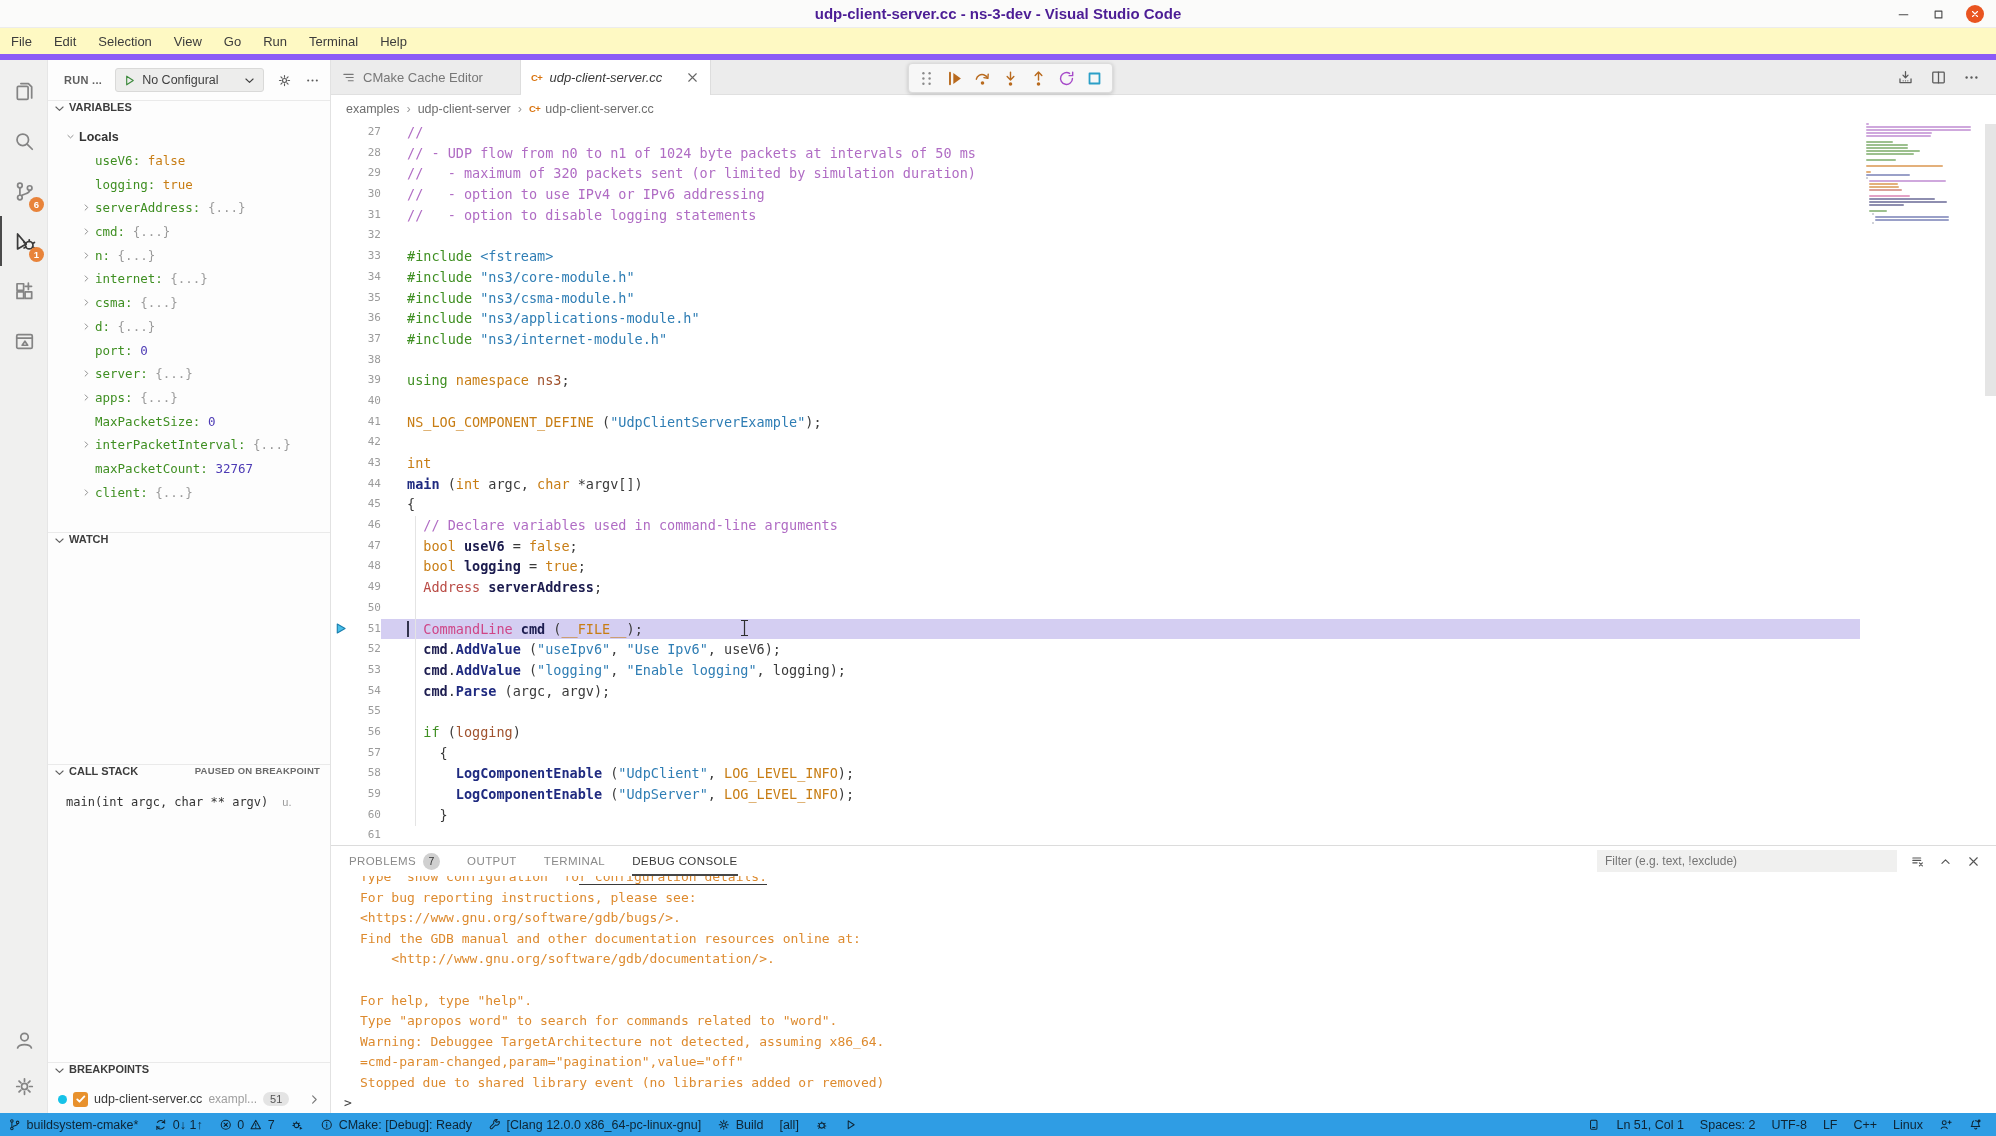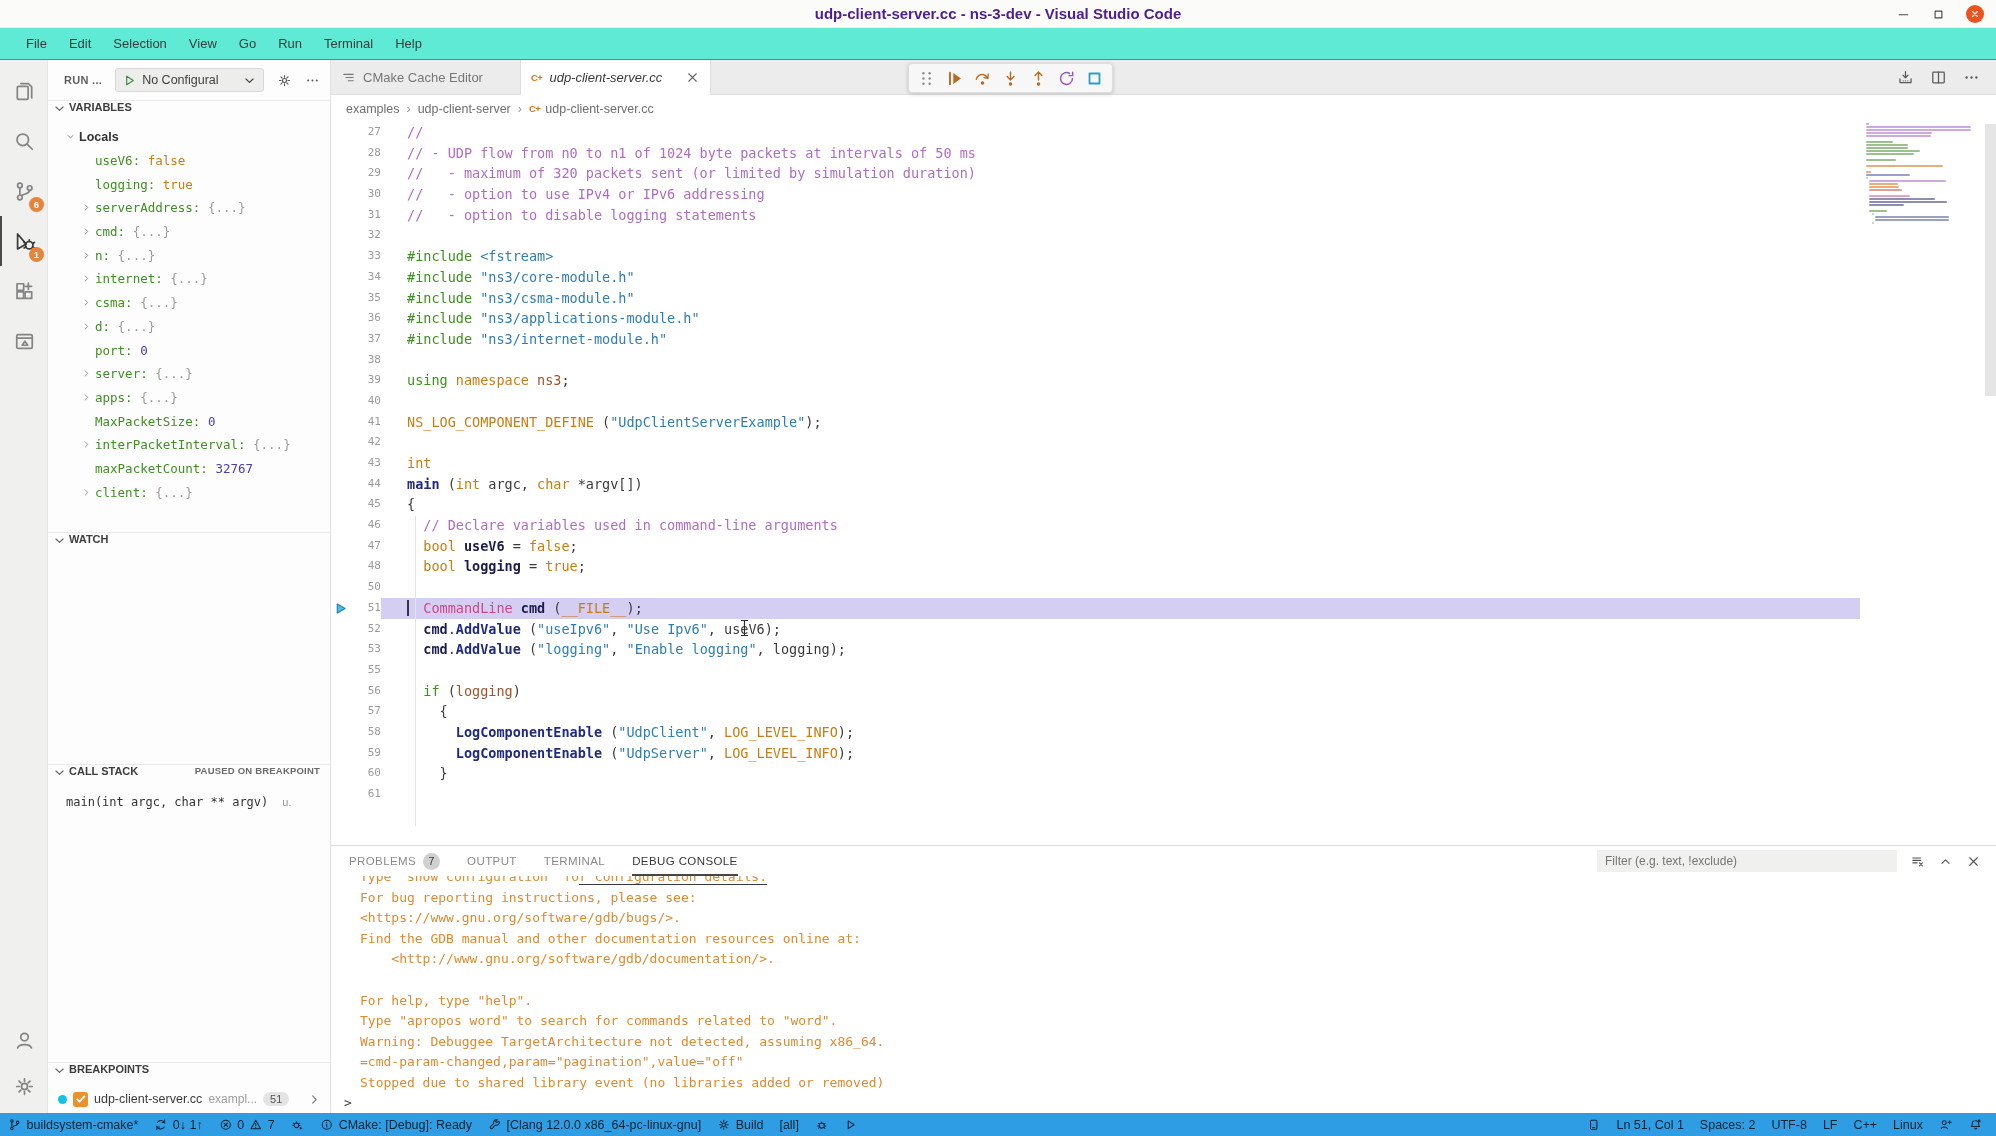--- a/index.html
+++ b/index.html
@@ -7,21 +7,21 @@
   body{font-family:"Liberation Sans",sans-serif;background:#fff;color:#333;font-size:13px}
   :root{--accent:#e8833a;--status:#2f9de4;--curline:#d4cef2;--contxt:#dd8a2e}
   .ic{display:inline-flex;align-items:center;justify-content:center;line-height:0}
 
   
   .titlebar{height:28px;position:relative;background:#fbfbfa;border-bottom:1px solid #ececec;display:flex;align-items:center}
   .title{position:absolute;left:0;right:0;text-align:center;font-size:15px;font-weight:700;color:#4c1d95}
   .wincontrols{position:absolute;right:12px;top:0;height:28px;display:flex;align-items:center;gap:20px;z-index:2}
   .wc{color:#4a4a4a;display:flex;align-items:center;justify-content:center}
   .wc.close{width:18px;height:18px;border-radius:50%;background:#e95420}
-  .menubar{height:32px;display:flex;align-items:center;background:#5eead4;padding-left:15px;border-bottom:1px solid #8b5cf6}
+  .menubar{height:32px;display:flex;align-items:center;background:#fef9c3;padding-left:0;border-bottom:6px solid #8b5cf6}
   .menu-item{padding:0 11px;font-size:13px;color:#3c3c3c;height:100%;display:flex;align-items:center}
 
   
   .main{display:flex;height:1053px}
   .activitybar{width:48px;background:#f0f0ef;display:flex;flex-direction:column;border-right:1px solid #e6e6e6;padding-top:6px}
   .ab-item{height:50px;display:flex;align-items:center;justify-content:center;position:relative;color:#848484;border-left:2px solid transparent}
   .ab-item svg{width:23px;height:23px}
   .ab-item.active{color:#3a3a3a;border-left-color:#4a4a4a}
   .badge{position:absolute;right:3px;bottom:4px;min-width:15px;height:15px;border-radius:8px;background:var(--accent);color:#fff;font-size:9.5px;font-weight:bold;display:flex;align-items:center;justify-content:center;padding:0 3px}
   .ab-bottom{margin-top:auto;padding-bottom:4px}
@@ -545,26 +545,28 @@
             <div class="cl"><span class="gut"></span><span class="ln">39</span><span class="ct"><span class="tk-g">using </span><span class="tk-k">namespace </span><span class="tk-ns">ns3</span><span class="tk-p">;</span></span></div>
             <div class="cl"><span class="gut"></span><span class="ln">40</span><span class="ct"></span></div>
             <div class="cl"><span class="gut"></span><span class="ln">41</span><span class="ct"><span class="tk-m">NS_LOG_COMPONENT_DEFINE</span><span class="tk-p"> (</span><span class="tk-s">"UdpClientServerExample"</span><span class="tk-p">);</span></span></div>
             <div class="cl"><span class="gut"></span><span class="ln">42</span><span class="ct"></span></div>
             <div class="cl"><span class="gut"></span><span class="ln">43</span><span class="ct"><span class="tk-k">int</span></span></div>
             <div class="cl"><span class="gut"></span><span class="ln">44</span><span class="ct"><span class="tk-f">main</span><span class="tk-p"> (</span><span class="tk-k">int</span><span class="tk-p"> argc, </span><span class="tk-k">char</span><span class="tk-p"> *argv[])</span></span></div>
             <div class="cl"><span class="gut"></span><span class="ln">45</span><span class="ct"><span class="tk-p">{</span></span></div>
             <div class="cl"><span class="gut"></span><span class="ln">46</span><span class="ct"><span class="tk-c">  // Declare variables used in command-line arguments</span></span></div>
             <div class="cl"><span class="gut"></span><span class="ln">47</span><span class="ct"><span class="tk-p">  </span><span class="tk-k">bool</span><span class="tk-p"> </span><span class="tk-b">useV6</span><span class="tk-p"> = </span><span class="tk-k">false</span><span class="tk-p">;</span></span></div>
             <div class="cl"><span class="gut"></span><span class="ln">48</span><span class="ct"><span class="tk-p">  </span><span class="tk-k">bool</span><span class="tk-p"> </span><span class="tk-b">logging</span><span class="tk-p"> = </span><span class="tk-k">true</span><span class="tk-p">;</span></span></div>
+            <div class="cl"><span class="gut"></span><span class="ln">49</span><span class="ct"><span class="tk-p">  </span><span class="tk-tr">Address</span><span class="tk-p"> </span><span class="tk-b">serverAddress</span><span class="tk-p">;</span></span></div>
             <div class="cl"><span class="gut"></span><span class="ln">50</span><span class="ct"></span></div>
             <div class="cl cur"><span class="gut"><svg viewBox="0 0 16 16" width="15" height="15">
                   <path d="M3.5 3.2v9.6L11.8 8z" fill="#49c0ea" stroke="#1a7fae" stroke-width="1.2" stroke-linejoin="round"></path>
                 </svg></span><span class="ln">51</span><span class="ct"><span class="tk-p">  </span><span class="tk-tp">CommandLine</span><span class="tk-p"> </span><span class="tk-b">cmd</span><span class="tk-p"> (</span><span class="tk-m">__FILE__</span><span class="tk-p">);</span></span></div>
             <div class="cl"><span class="gut"></span><span class="ln">52</span><span class="ct"><span class="tk-p">  </span><span class="tk-b">cmd</span><span class="tk-p">.</span><span class="tk-f">AddValue</span><span class="tk-p"> (</span><span class="tk-s">"useIpv6"</span><span class="tk-p">, </span><span class="tk-s">"Use Ipv6"</span><span class="tk-p">, useV6);</span></span></div>
             <div class="cl"><span class="gut"></span><span class="ln">53</span><span class="ct"><span class="tk-p">  </span><span class="tk-b">cmd</span><span class="tk-p">.</span><span class="tk-f">AddValue</span><span class="tk-p"> (</span><span class="tk-s">"logging"</span><span class="tk-p">, </span><span class="tk-s">"Enable logging"</span><span class="tk-p">, logging);</span></span></div>
+            <div class="cl"><span class="gut"></span><span class="ln">54</span><span class="ct"><span class="tk-p">  </span><span class="tk-b">cmd</span><span class="tk-p">.</span><span class="tk-f">Parse</span><span class="tk-p"> (argc, argv);</span></span></div>
             <div class="cl"><span class="gut"></span><span class="ln">55</span><span class="ct"></span></div>
             <div class="cl"><span class="gut"></span><span class="ln">56</span><span class="ct"><span class="tk-p">  </span><span class="tk-g">if</span><span class="tk-p"> (</span><span class="tk-ns">logging</span><span class="tk-p">)</span></span></div>
             <div class="cl"><span class="gut"></span><span class="ln">57</span><span class="ct"><span class="tk-p">    {</span></span></div>
             <div class="cl"><span class="gut"></span><span class="ln">58</span><span class="ct"><span class="tk-p">      </span><span class="tk-f">LogComponentEnable</span><span class="tk-p"> (</span><span class="tk-s">"UdpClient"</span><span class="tk-p">, </span><span class="tk-m">LOG_LEVEL_INFO</span><span class="tk-p">);</span></span></div>
             <div class="cl"><span class="gut"></span><span class="ln">59</span><span class="ct"><span class="tk-p">      </span><span class="tk-f">LogComponentEnable</span><span class="tk-p"> (</span><span class="tk-s">"UdpServer"</span><span class="tk-p">, </span><span class="tk-m">LOG_LEVEL_INFO</span><span class="tk-p">);</span></span></div>
             <div class="cl"><span class="gut"></span><span class="ln">60</span><span class="ct"><span class="tk-p">    }</span></span></div>
             <div class="cl"><span class="gut"></span><span class="ln">61</span><span class="ct"></span></div>
           </div>
         <div class="iguide"></div>
         <div class="minimap" id="minimap">

